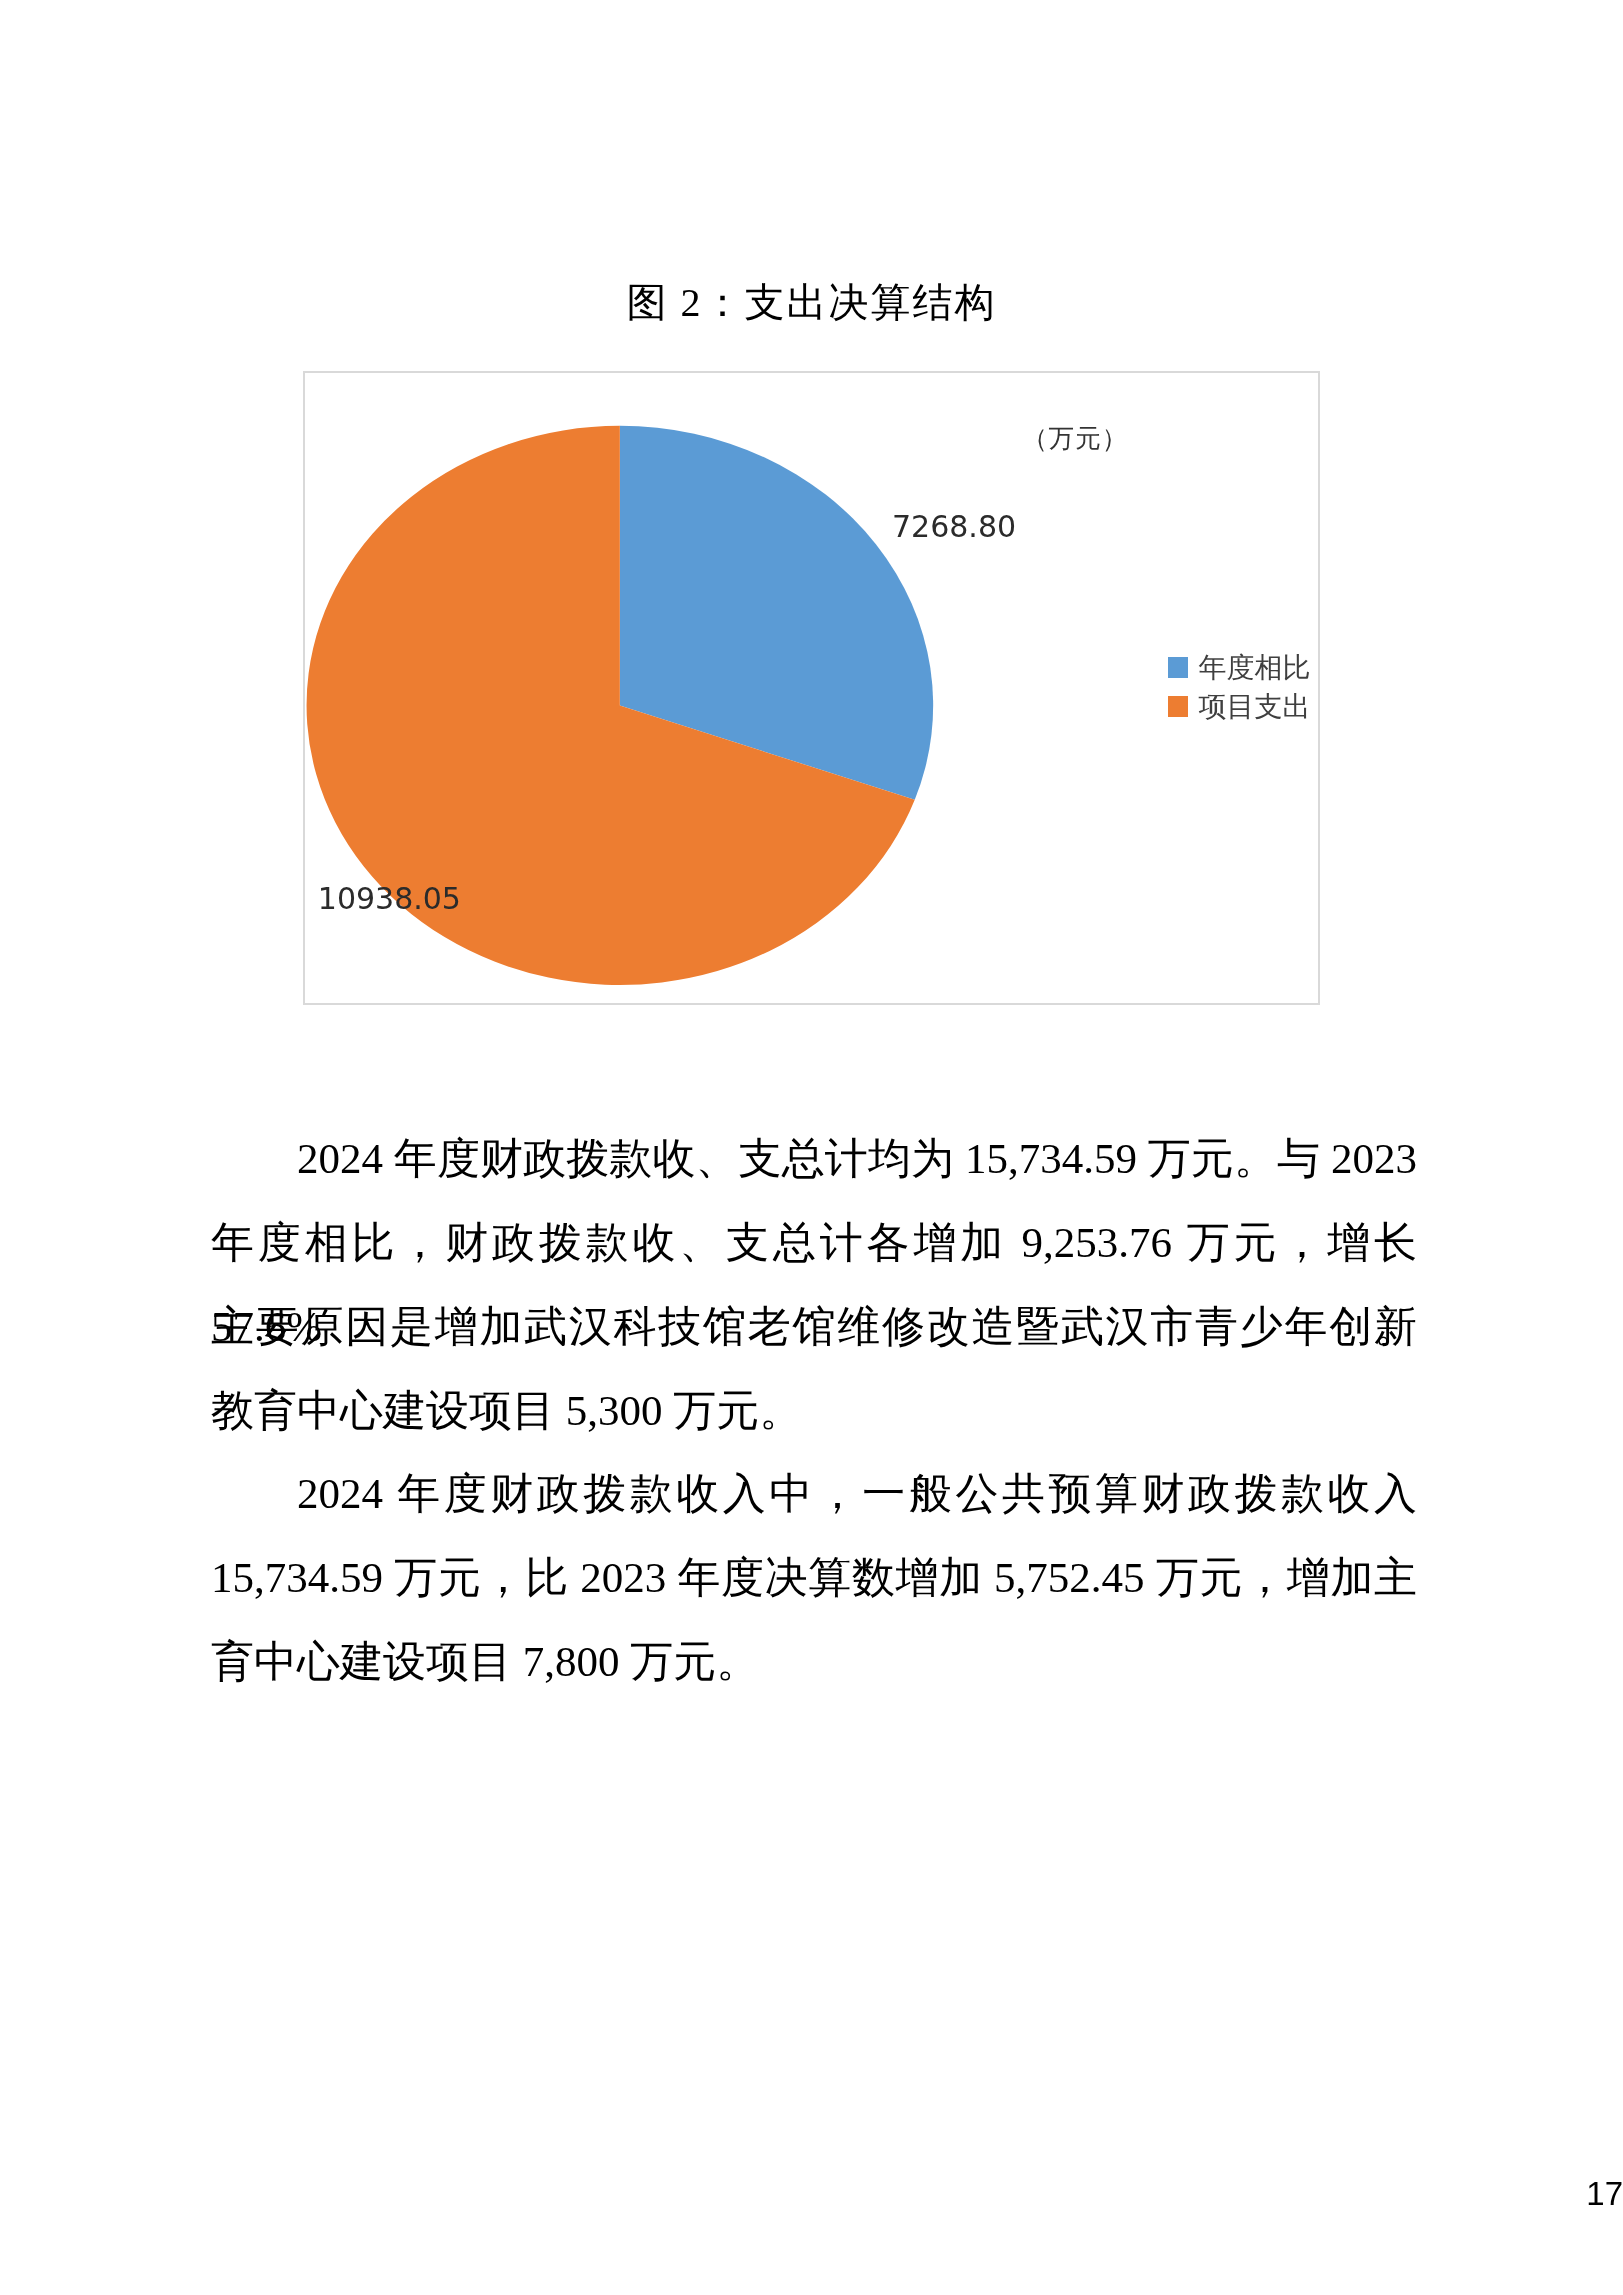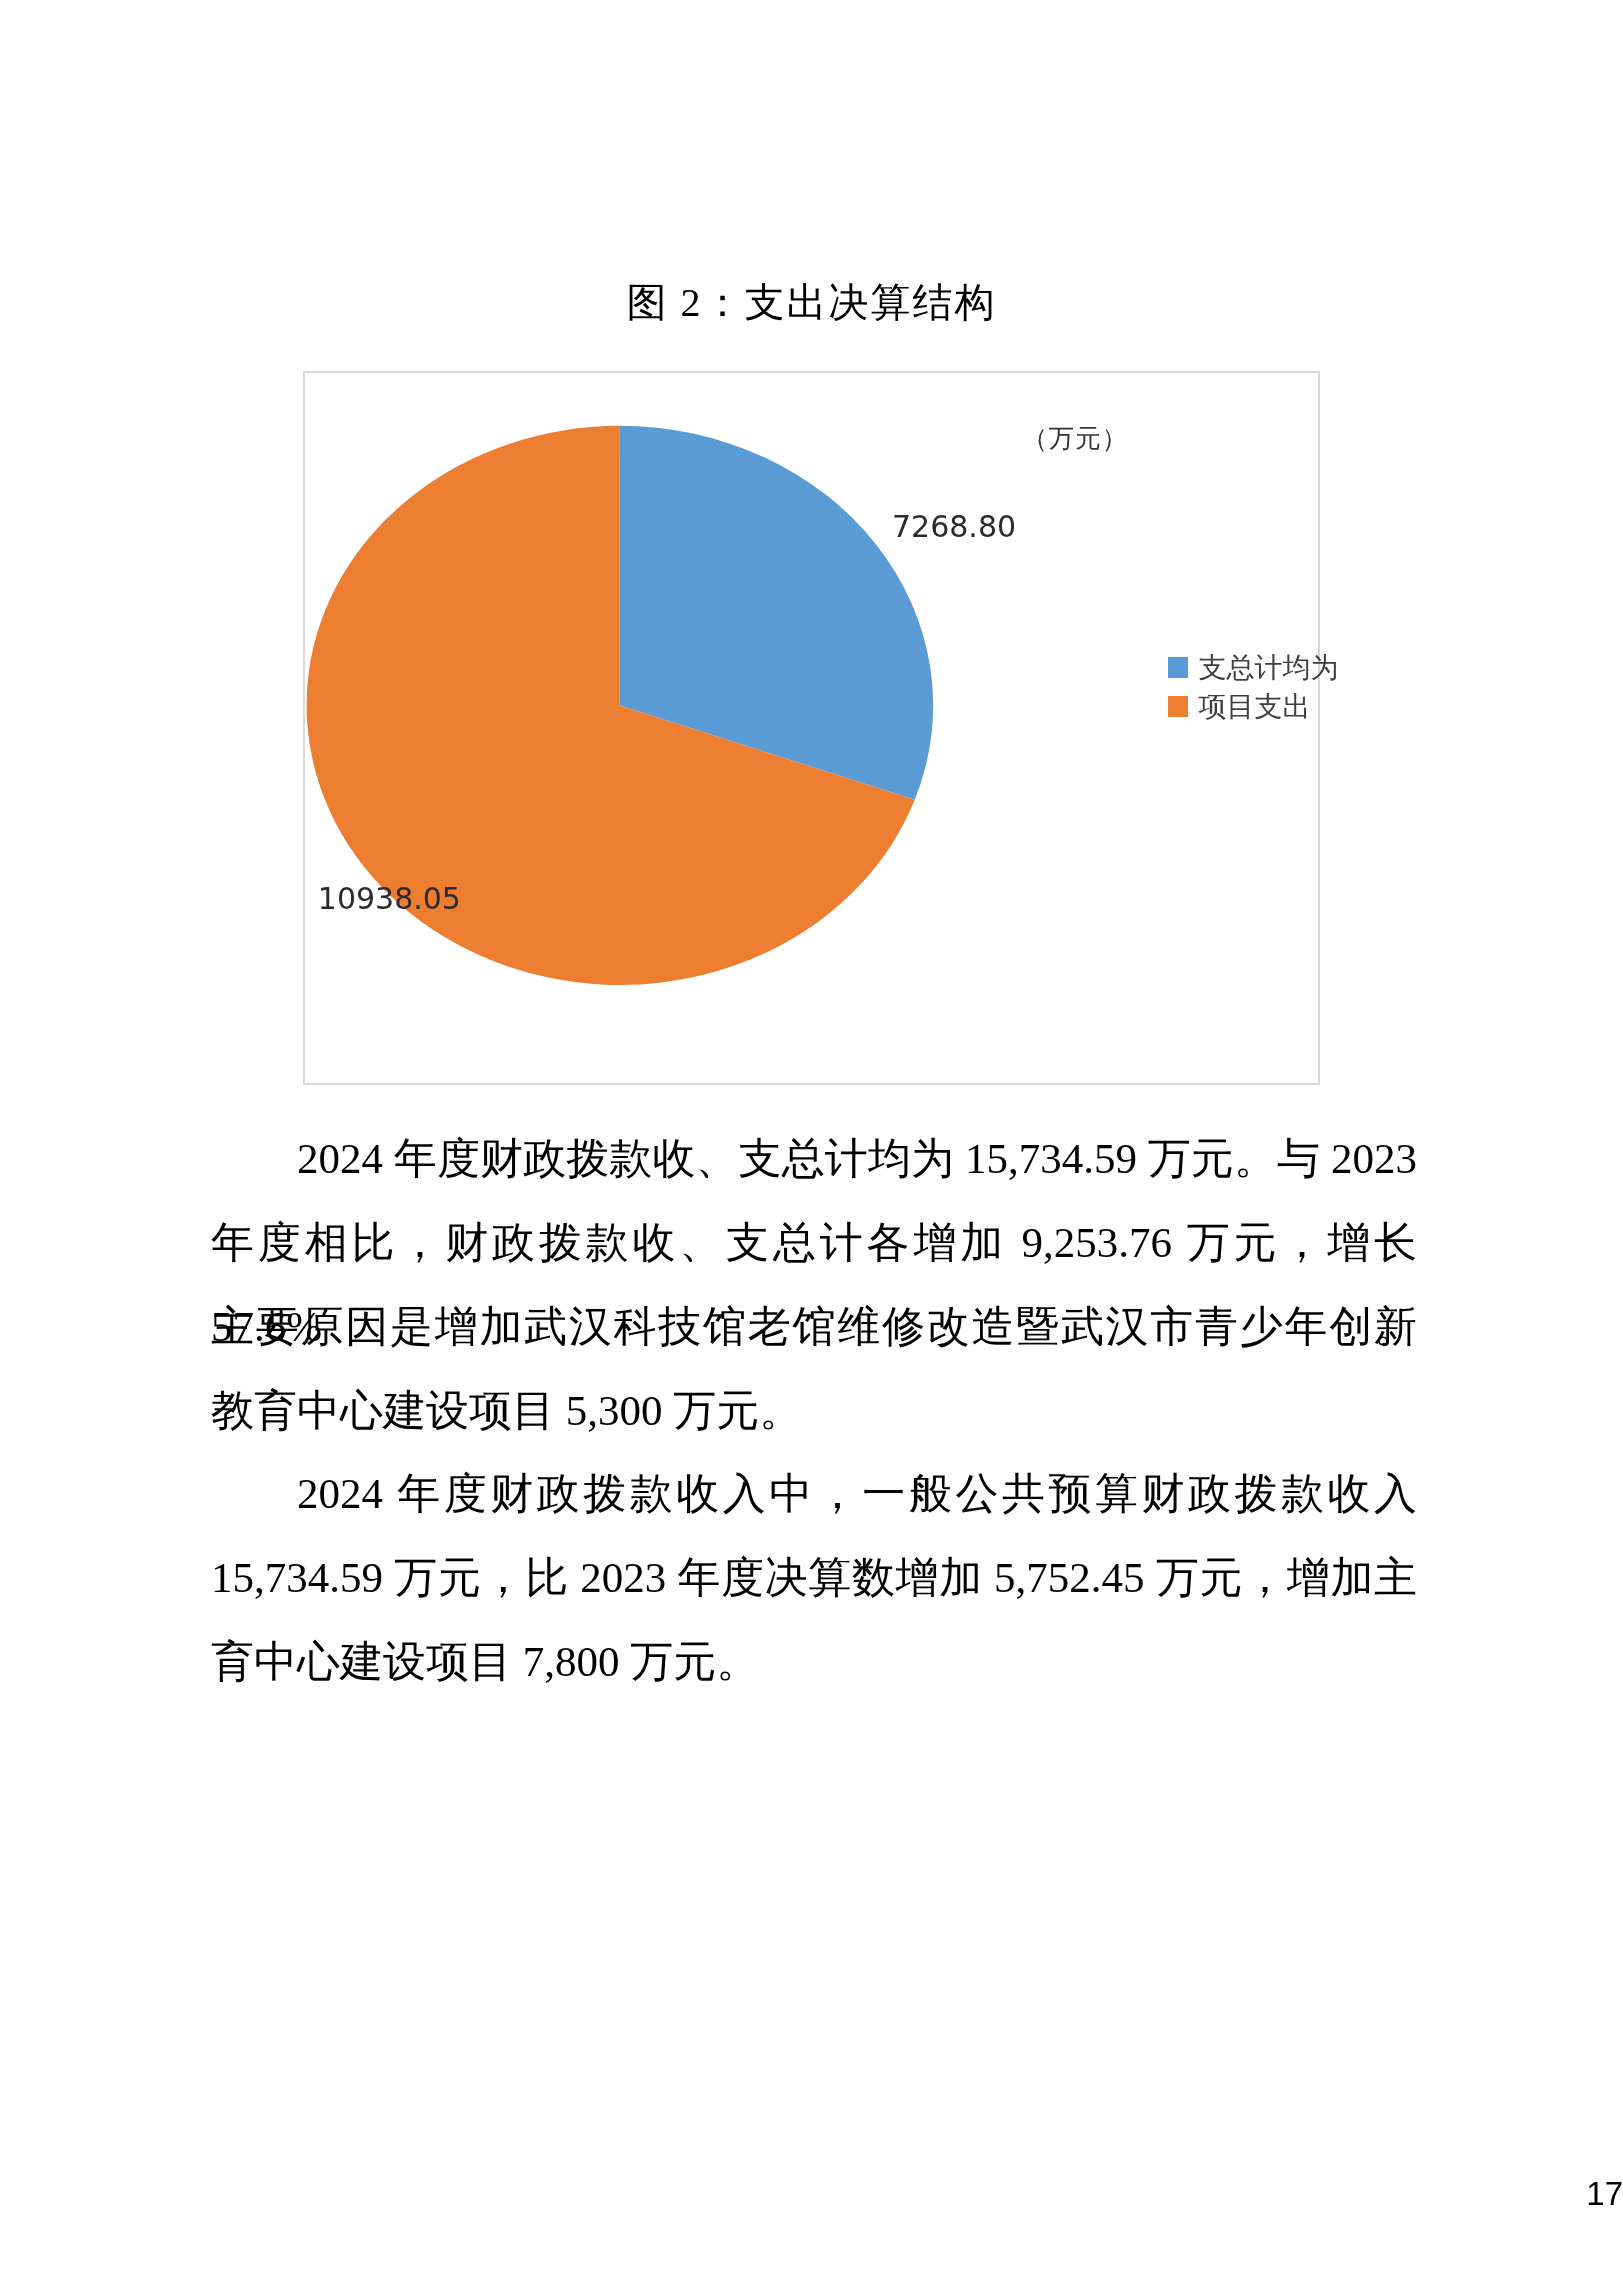--- a/index.html
+++ b/index.html
@@ -13,21 +13,21 @@
   }
   .fig-title{
     position:absolute;left:0;top:279px;width:1623px;
     text-align:center;
     font-size:40px;line-height:48px;
     color:#000000;
     letter-spacing:2px;
   }
   .chart-box{
     position:absolute;left:303px;top:371px;
-    width:1017px;height:714px;
+    width:1017px;height:634px;
     box-sizing:border-box;
     border:2px solid #d9d9d9;
     background:#ffffff;
   }
   .pie-svg{position:absolute;left:0;top:0;width:1013px;height:630px;display:block;}
   .chart-label{
     position:absolute;
     font-family:"DejaVu Sans","Liberation Sans",sans-serif;
     color:#2b2b2b;
     white-space:nowrap;
@@ -91,21 +91,21 @@
     </svg>
 
     <div class="unit-label">（万元）</div>
 
     <div class="chart-label val-basic">7268.80</div>
     <div class="chart-label val-project">10938.05</div>
 
     <div class="legend">
       <div class="legend-row">
         <span class="swatch" id="sw-basic" style="background: rgb(91, 155, 213);"></span>
-        <span class="legend-label">支总计均为</span>
+        <span class="legend-label">年度相比</span>
       </div>
       <div class="legend-row">
         <span class="swatch" id="sw-project" style="background: rgb(237, 125, 49);"></span>
         <span class="legend-label">项目支出</span>
       </div>
     </div>
   </div>
 
 
   <div class="para p1">

